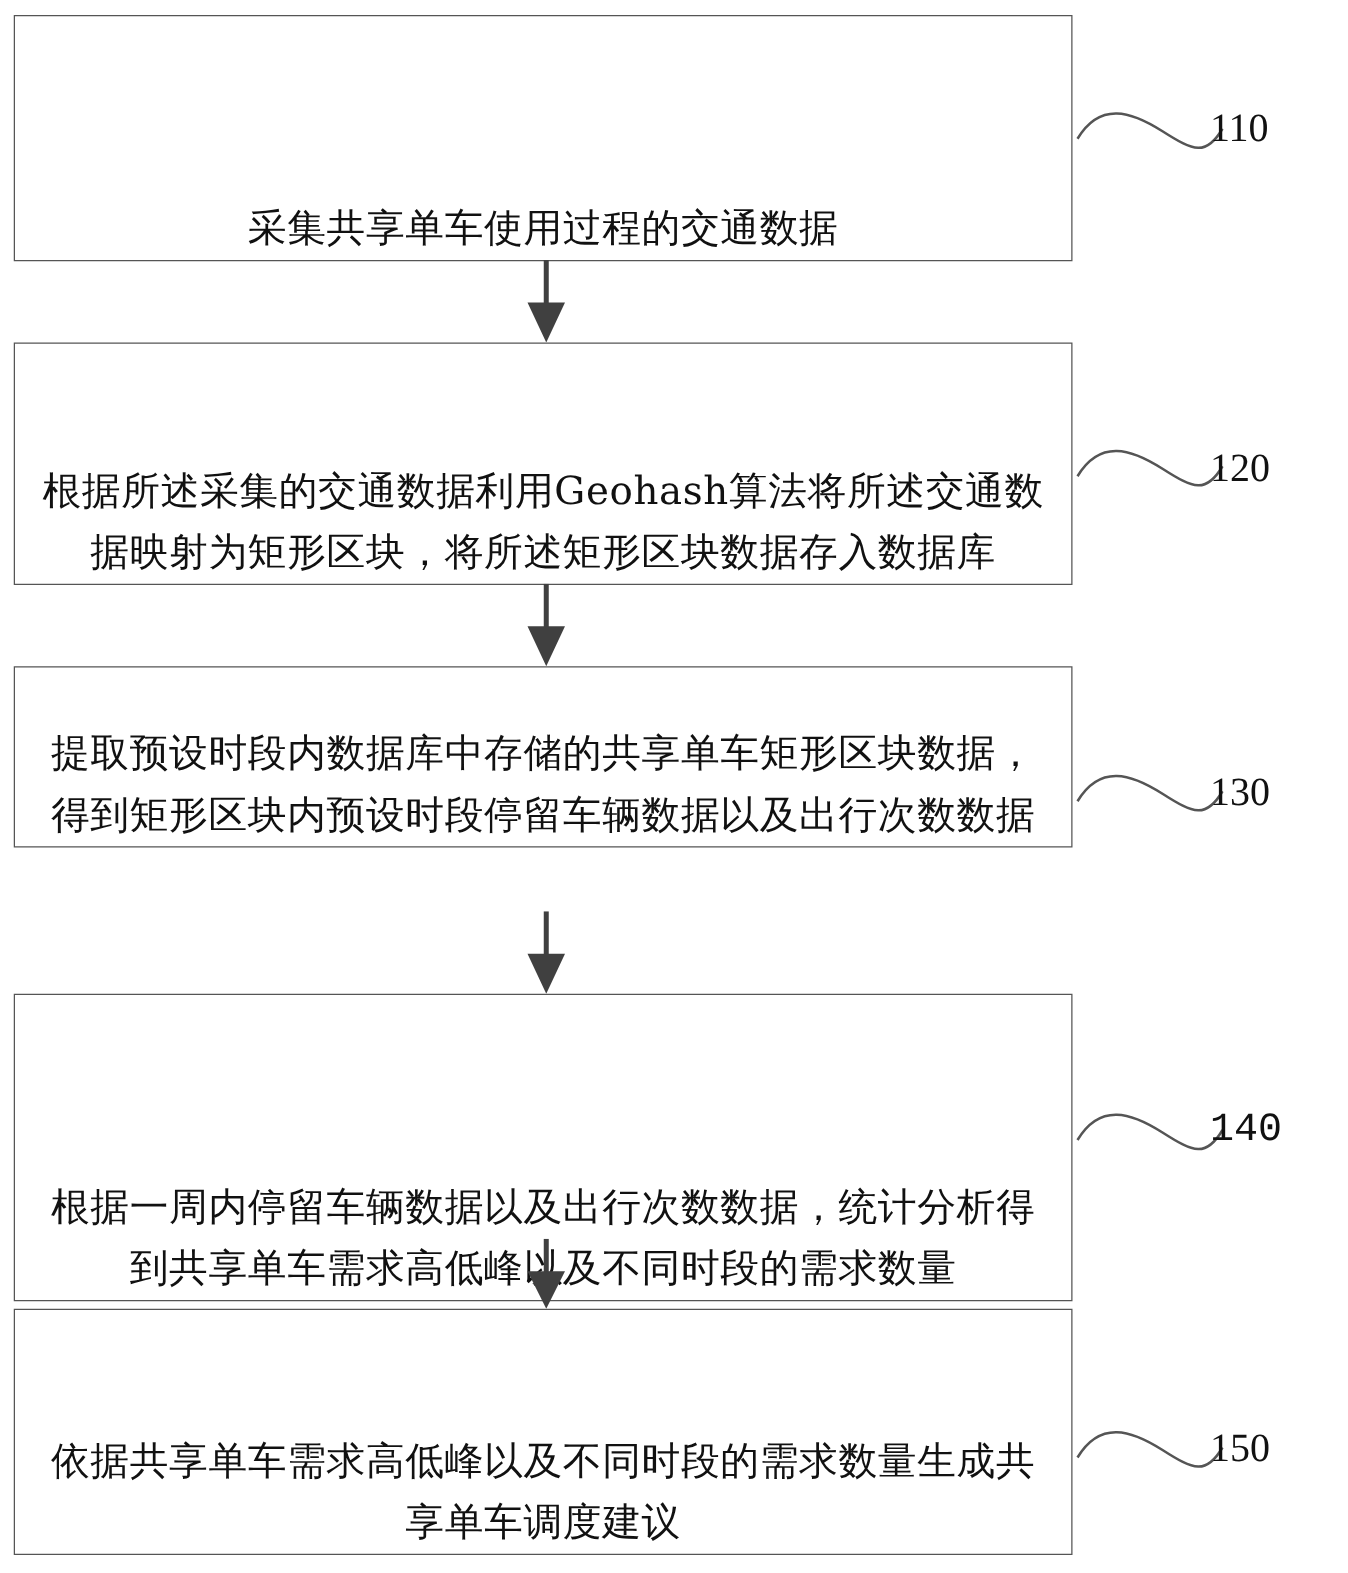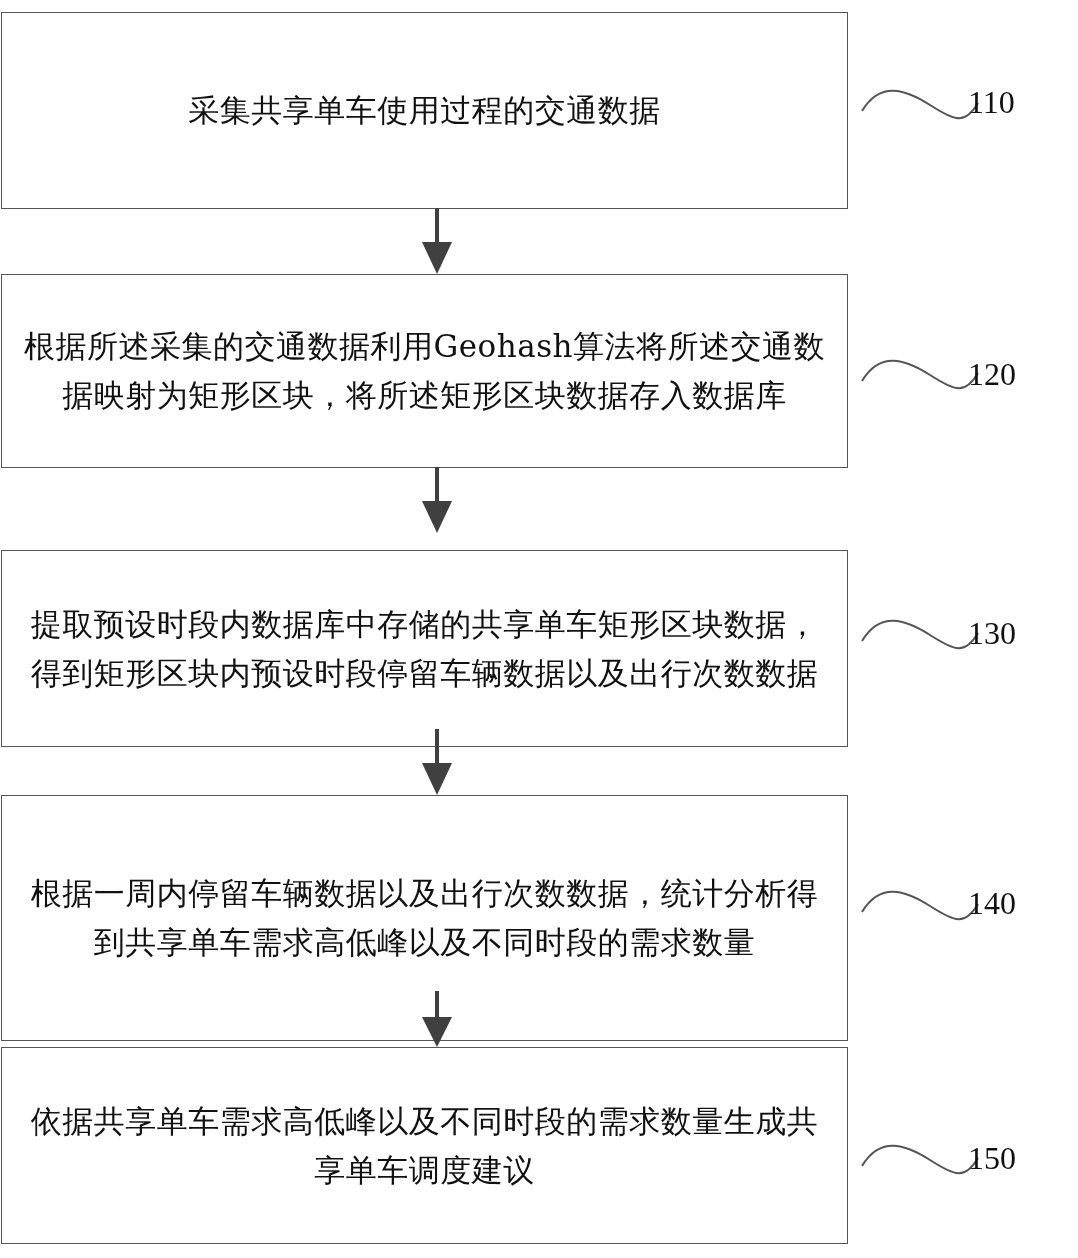--- a/index.html
+++ b/index.html
@@ -1,20 +1,20 @@
 <!DOCTYPE html>
 <html><head>
   <meta charset="utf-8">
   <style>
     html, body { margin: 0; padding: 0; background: #ffffff; }
     body { width: 1078px; height: 1258px; position: relative; overflow: hidden;
            font-family: "DejaVu Serif", "Liberation Serif", serif; color: #111; }
-    .step-box { position: absolute; left: 1px; width: 847px; border: 1.5px solid #555;
+    .step-box { position: absolute; left: 11px; width: 847px; border: 1.5px solid #555;
                 background: #fff; box-sizing: border-box; display: flex;
-                align-items: center; justify-content: center; }
+                align-items: flex-end; justify-content: center; }
     .step-text { font-size: 31px; line-height: 49px; text-align: center;
                  padding: 0 14px; letter-spacing: 0.5px; }
     .arrow { position: absolute; left: 421px; width: 32px; }
     .ref-wave { position: absolute; left: 860px; width: 122px; height: 50px; }
     .ref-label { position: absolute; left: 968px; font-size: 32px;
                  font-family: "Liberation Serif", "DejaVu Serif", serif; }
   </style>
 </head>
 <body>
 
@@ -37,40 +37,40 @@
 <svg class="ref-wave" style="top:353px;" viewBox="0 0 122 50">
   <path d="M2 28 C 20 -2, 45 6, 70 22 S 105 42, 118 20" fill="none" stroke="#555" stroke-width="2"></path>
 </svg>
 <div class="ref-label" style="top:356px;">120</div>
 
 <svg class="arrow" style="top:467px; height:67px;" viewBox="0 0 32 67">
   <rect x="14" y="0" width="4" height="38" fill="#404040"></rect>
   <polygon points="1,34 31,34 16,66" fill="#404040"></polygon>
 </svg>
 
-<div class="step-box" style="top:533px; height:197px;margin-top:17px;">
+<div class="step-box" style="top:533px; height:145px;">
   <div class="step-text">提取预设时段内数据库中存储的共享单车矩形区块数据，得到矩形区块内预设时段停留车辆数据以及出行次数数据</div>
 </div>
 <svg class="ref-wave" style="top:613px;" viewBox="0 0 122 50">
   <path d="M2 28 C 20 -2, 45 6, 70 22 S 105 42, 118 20" fill="none" stroke="#555" stroke-width="2"></path>
 </svg>
 <div class="ref-label" style="top:615px;">130</div>
 
 <svg class="arrow" style="top:729px; height:67px;" viewBox="0 0 32 67">
   <rect x="14" y="0" width="4" height="38" fill="#404040"></rect>
   <polygon points="1,34 31,34 16,66" fill="#404040"></polygon>
 </svg>
 
 <div class="step-box" style="top:795px; height:246px;">
   <div class="step-text">根据一周内停留车辆数据以及出行次数数据，统计分析得到共享单车需求高低峰以及不同时段的需求数量</div>
 </div>
 <svg class="ref-wave" style="top:884px;" viewBox="0 0 122 50">
   <path d="M2 28 C 20 -2, 45 6, 70 22 S 105 42, 118 20" fill="none" stroke="#555" stroke-width="2"></path>
 </svg>
-<div class="ref-label" style="top:885px;">140</div>
+<div class="ref-label" style="top:885px;font-family:Liberation Mono, monospace;">140</div>
 
 <svg class="arrow" style="top:991px; height:57px;" viewBox="0 0 32 57">
   <rect x="14" y="0" width="4" height="30" fill="#404040"></rect>
   <polygon points="1,26 31,26 16,56" fill="#404040"></polygon>
 </svg>
 
 <div class="step-box" style="top:1047px; height:197px;">
   <div class="step-text">依据共享单车需求高低峰以及不同时段的需求数量生成共享单车调度建议</div>
 </div>
 <svg class="ref-wave" style="top:1138px;" viewBox="0 0 122 50">

